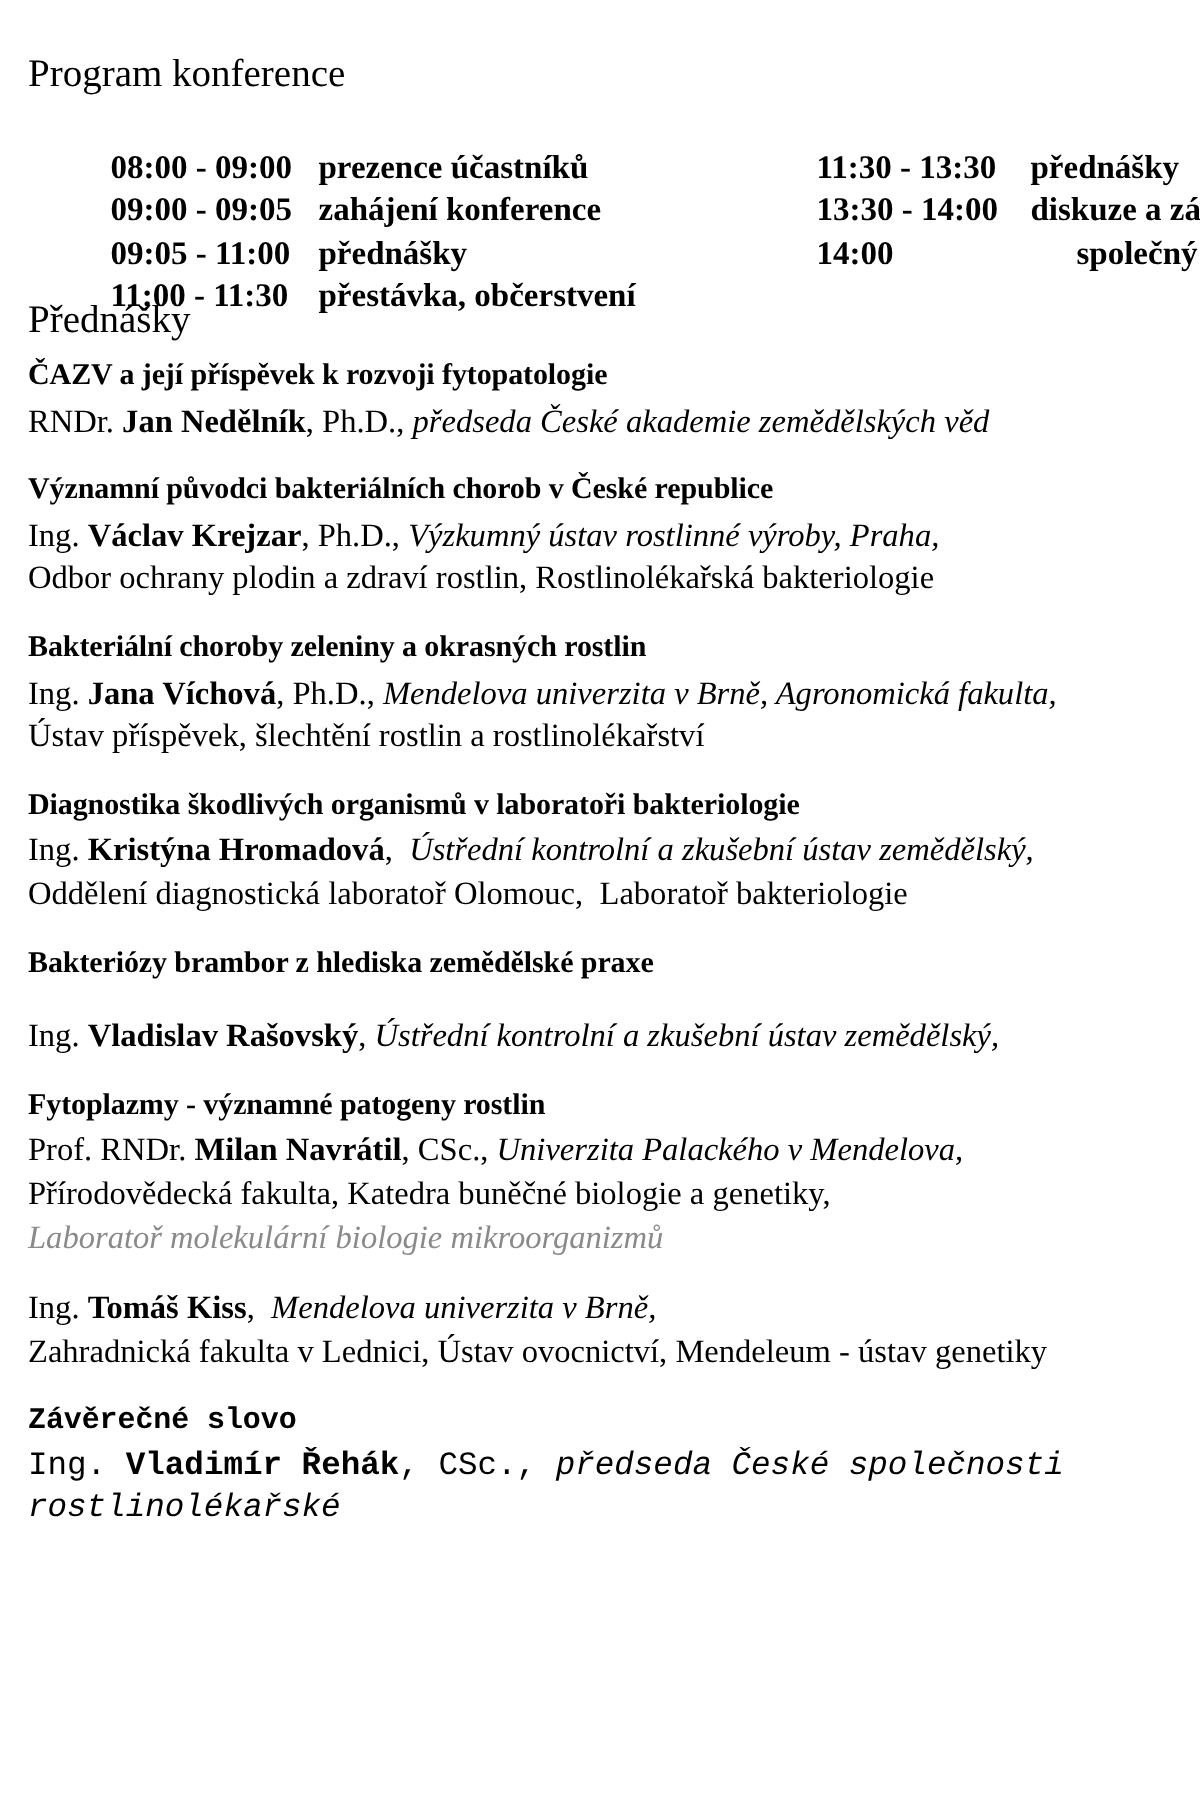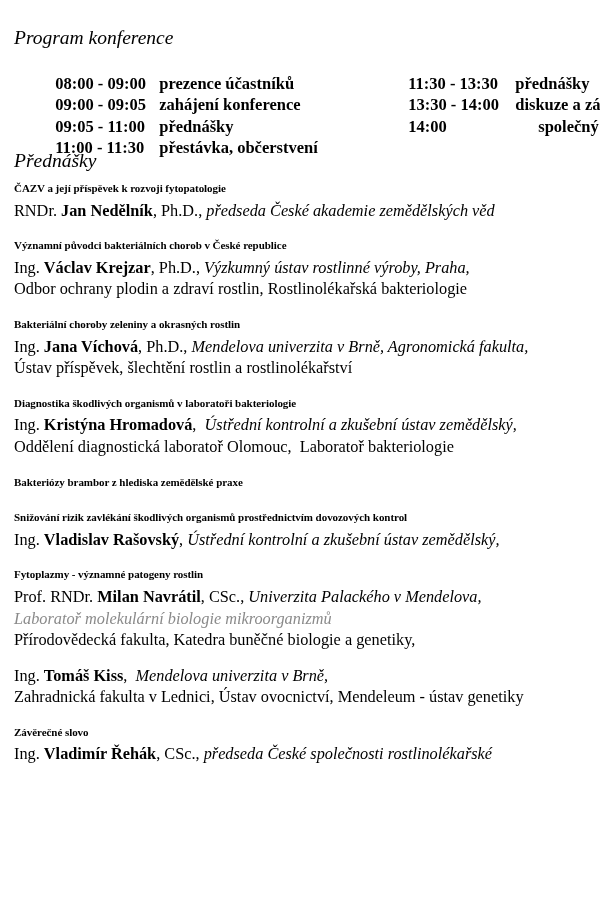--- a/index.html
+++ b/index.html
@@ -29,21 +29,20 @@
     top: 0;
     width: 600px;
   }
   .section-heading {
     font-size: 19.5px;
     font-weight: normal;
     line-height: 1.16;
     margin: 0;
     padding: 0;
     white-space: pre;
-    font-style: italic;
   }
   #program-heading { position: absolute; left: 14px; top: 27px; }
 
   .schedule {
     position: absolute;
     left: 0;
     top: 51px;
     width: 600px;
   }
   .sched-col {
@@ -78,24 +77,24 @@
 
   .lectures {
     position: absolute;
     left: 14px;
     top: 178px;
     width: 575px;
   }
   .lecture {
     margin: 0 0 14px 0;
   }
-  .lecture:last-child { margin-bottom: 14px; }
+  .lecture:last-child { margin-bottom: 14px; font-family: Liberation Mono, monospace; }
 
   .lec-title {
-    font-size: 11px;
+    font-size: 15px;
     font-weight: bold;
     line-height: 21.6px;
     white-space: pre-wrap;
     letter-spacing: -0.05px;
   }
   .lec-line {
     font-size: 16.3px;
     font-weight: normal;
     line-height: 21.6px;
     white-space: pre-wrap;
@@ -168,29 +167,28 @@
       <div class="lec-title">Diagnostika škodlivých organismů v laboratoři bakteriologie</div>
       <div class="lec-line"><span class="plain">Ing. </span><span class="name">Kristýna Hromadová</span><span class="plain">,  </span><span class="aff">Ústřední kontrolní a zkušební ústav zemědělský,</span></div>
       <div class="lec-line aff">Oddělení diagnostická laboratoř Olomouc,  Laboratoř bakteriologie</div>
     </div>
 
     <div class="lecture">
       <div class="lec-title">Bakteriózy brambor z hlediska zemědělské praxe</div>
     </div>
 
     <div class="lecture">
-      <div class="lec-title">Snižování rizik zavlékání škodlivých organismů prostřednictvím dovozových kontrol</div>
       <div class="lec-line"><span class="plain">Ing. </span><span class="name">Vladislav Rašovský</span><span class="plain">, </span><span class="aff">Ústřední kontrolní a zkušební ústav zemědělský,</span></div>
     </div>
 
     <div class="lecture">
       <div class="lec-title">Fytoplazmy - významné patogeny rostlin</div>
       <div class="lec-line"><span class="plain">Prof. RNDr. </span><span class="name">Milan Navrátil</span><span class="plain">, CSc., </span><span class="aff">Univerzita Palackého v Mendelova,</span></div>
+      <div class="lec-line aff">Přírodovědecká fakulta, Katedra buněčné biologie a genetiky,</div>
       <div class="lec-line faded">Laboratoř molekulární biologie mikroorganizmů</div>
-      <div class="lec-line aff">Přírodovědecká fakulta, Katedra buněčné biologie a genetiky,</div>
     </div>
 
     <div class="lecture">
       <div class="lec-line"><span class="plain">Ing. </span><span class="name">Tomáš Kiss</span><span class="plain">,  </span><span class="aff">Mendelova univerzita v Brně,</span></div>
       <div class="lec-line aff">Zahradnická fakulta v Lednici, Ústav ovocnictví, Mendeleum - ústav genetiky</div>
     </div>
 
     <div class="lecture">
       <div class="lec-title">Závěrečné slovo</div>
       <div class="lec-line"><span class="plain">Ing. </span><span class="name">Vladimír Řehák</span><span class="plain">, CSc., </span><span class="aff">předseda České společnosti rostlinolékařské</span></div>

